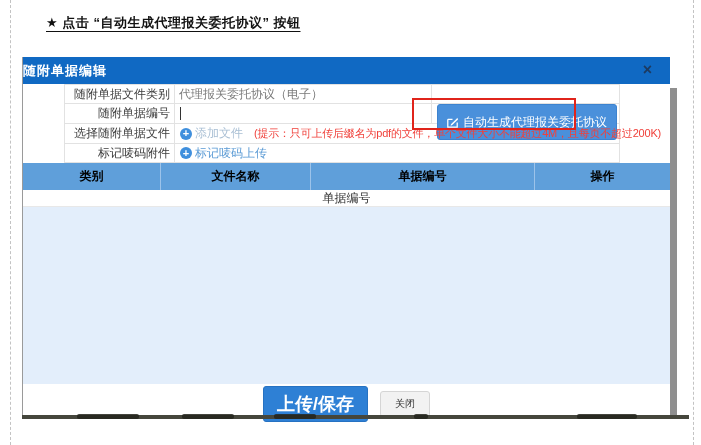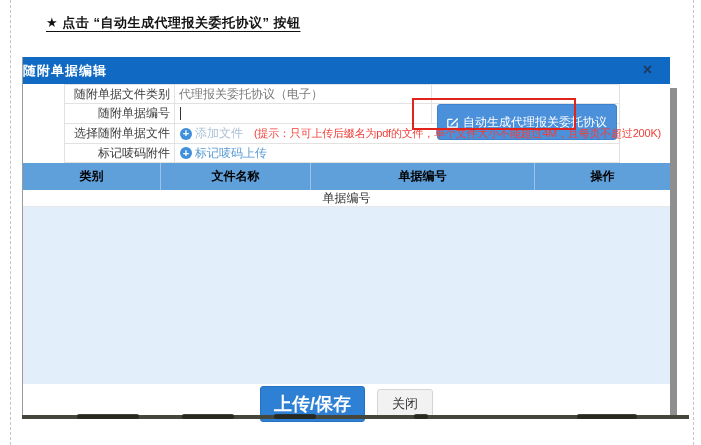--- a/index.html
+++ b/index.html
@@ -64,21 +64,21 @@
   .dt-header .hcell:last-child { border-right:none; }
   .c1 { width:138px; } .c2 { width:150px; } .c3 { width:224px; } .c4 { width:135px; }
   .dt-empty { height:17px; display:flex; align-items:center; justify-content:center; font-size:12px;
               color:#333; background:#fff; border-bottom:1px solid #e8e8e8; }
   .dt-body { height:177px; background:#e3eefb; }
 
   
   .modal-footer { height:40px; background:#fff; display:flex; align-items:center; justify-content:center; gap:12px; }
   .btn-primary { background:#2e80d5; border:1px solid #2672c2; color:#fff; font-size:18px; font-weight:bold;
                  padding:5px 13px; border-radius:3px; cursor:pointer; }
-  .btn-plain { background:#f2f2f2; border:1px solid #d5d5d5; color:#333; font-size:13px;
+  .btn-plain { background:#f2f2f2; border:1px solid #d5d5d5; color:#333; font-size:10px;
                padding:5px 14px; border-radius:3px; cursor:pointer; }
 </style>
 </head>
 <body>
 
 <div class="stage">
 
   <div class="guide left"></div>
   <div class="guide right"></div>
 

